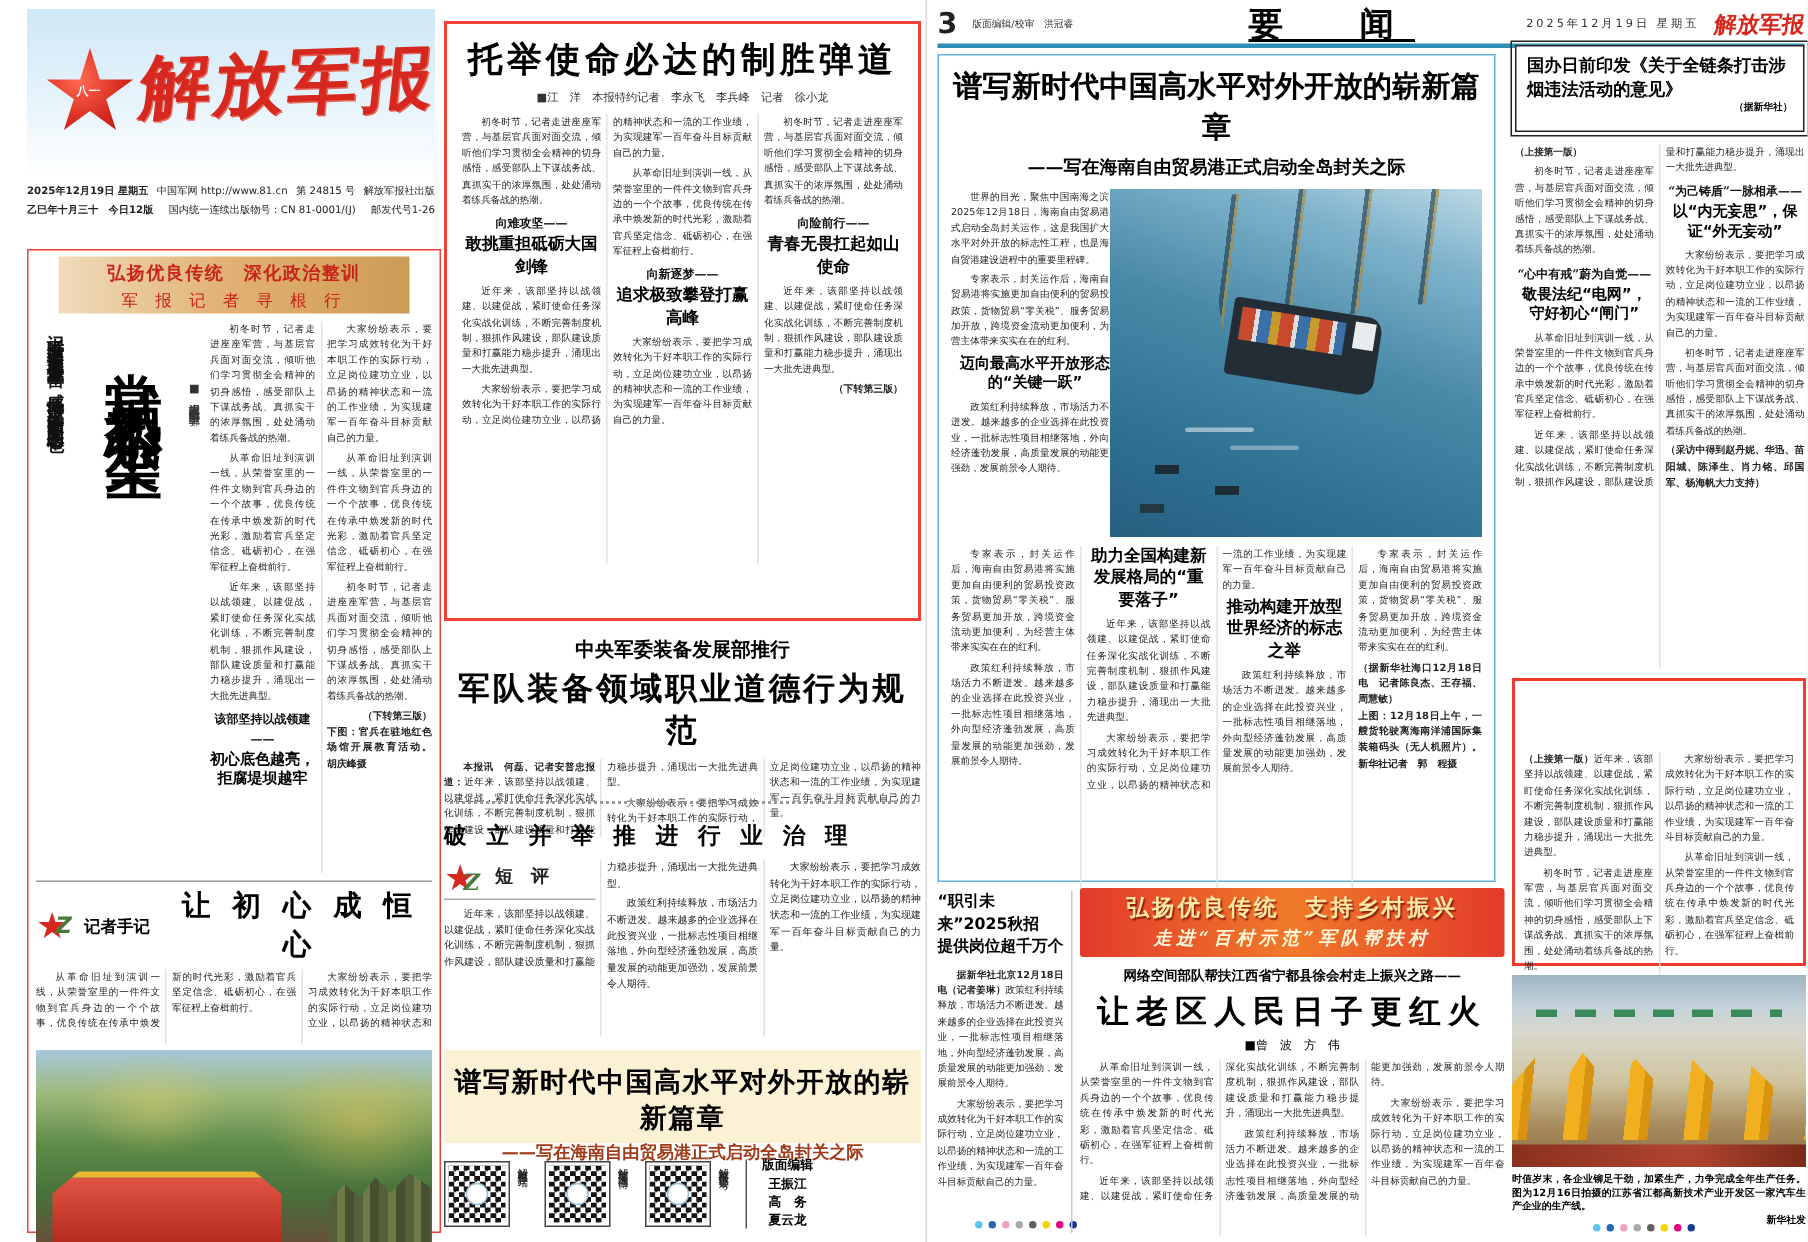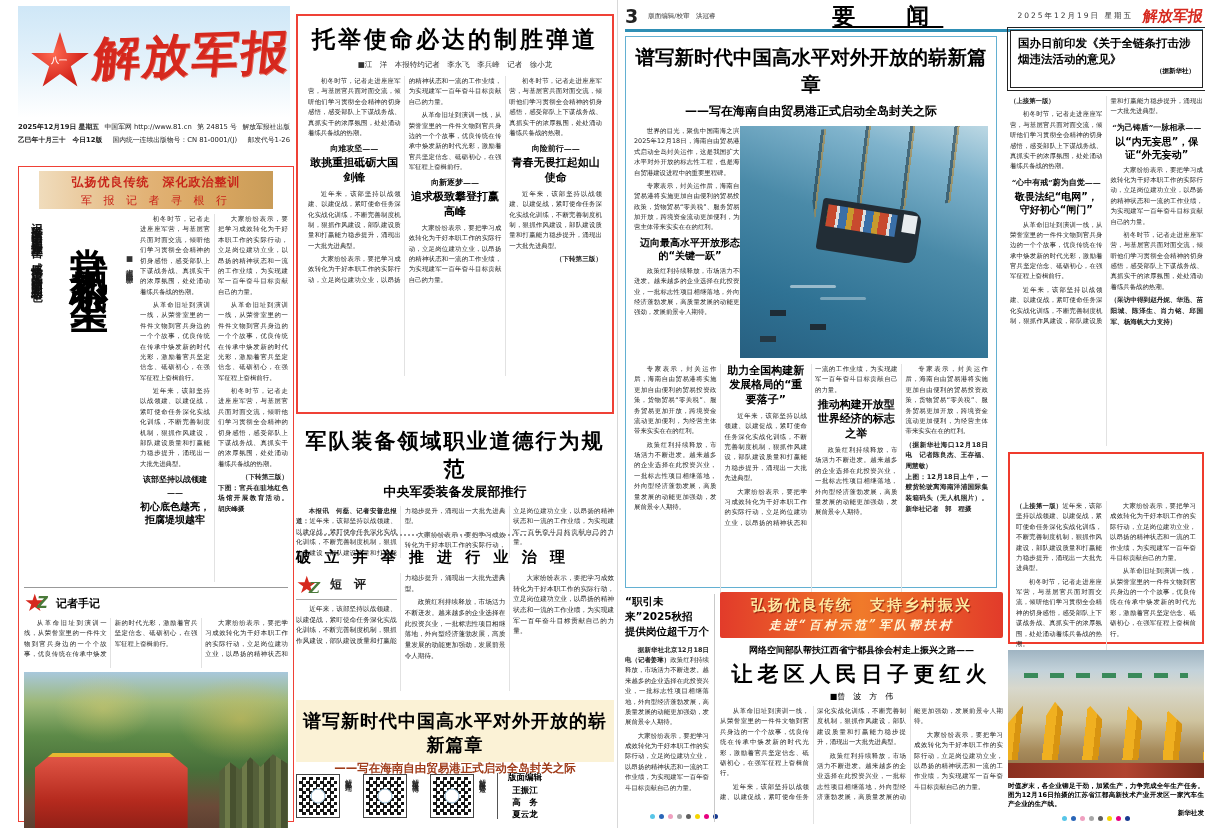--- a/index.html
+++ b/index.html
@@ -72,20 +72,21 @@
       <p>大家纷纷表示，要把学习成效转化为干好本职工作的实际行动，立足岗位建功立业，以昂扬的精神状态和一流的工作业绩，为实现建军一百年奋斗目标贡献自己的力量。</p>
       <p>从革命旧址到演训一线，从荣誉室里的一件件文物到官兵身边的一个个故事，优良传统在传承中焕发新的时代光彩，激励着官兵坚定信念、砥砺初心，在强军征程上奋楫前行。</p>
       <p>初冬时节，记者走进座座军营，与基层官兵面对面交流，倾听他们学习贯彻全会精神的切身感悟，感受部队上下谋战务战、真抓实干的浓厚氛围，处处涌动着练兵备战的热潮。</p>
       <div class="jumpnote">（下转第三版）</div>
       <div class="capline">下图：官兵在驻地红色场馆开展教育活动。　胡庆峰摄</div>
     </div>
   </div>
   <div style="display:flex;align-items:center;border-top:1px solid #999;margin-top:5px;padding-top:3px;">
     <div class="starz"><span class="star">★</span><span class="z">Z</span></div>
     <div style="font-size:11px;font-weight:bold;margin-left:2px;width:56px;">记者手记</div>
+    <div style="flex:1;text-align:center;font-size:19px;font-weight:bold;letter-spacing:4px;">让 初 心 成 恒 心</div>
   </div>
   <div class="bodytext cols3 serifbody" style="height:50px;margin-top:3px;">
     <p>从革命旧址到演训一线，从荣誉室里的一件件文物到官兵身边的一个个故事，优良传统在传承中焕发新的时代光彩，激励着官兵坚定信念、砥砺初心，在强军征程上奋楫前行。</p>
     <p>大家纷纷表示，要把学习成效转化为干好本职工作的实际行动，立足岗位建功立业，以昂扬的精神状态和一流的工作业绩，为实现建军一百年奋斗目标贡献自己的力量。</p>
   </div>
   <div style="position:relative;width:100%;height:168px;margin-top:4px;background:radial-gradient(90px 60px at 82% 28%,rgba(217,192,90,.55),transparent 70%),radial-gradient(70px 50px at 30% 22%,rgba(232,208,106,.4),transparent 70%),linear-gradient(180deg,#a8c8dc 0%,#9db878 18%,#5d8a48 38%,#48703a 58%,#6b4a38 80%,#54392c 100%);">
     <div style="position:absolute;left:4%;bottom:6%;width:58%;height:46%;background:linear-gradient(180deg,#e05545,#b52a1e 60%,#8f1f16);border-top:4px solid #e8b830;clip-path:polygon(0 20%,12% 0,88% 0,100% 20%,100% 100%,0 100%);"></div>
     <div style="position:absolute;right:0;bottom:0;width:26%;height:58%;background:repeating-linear-gradient(90deg,#55603a 0 6px,#6e7a49 6px 11px,#47512f 11px 17px);clip-path:polygon(0 30%,15% 20%,30% 28%,45% 15%,60% 25%,78% 12%,100% 22%,100% 100%,0 100%);"></div>
   </div>
 </div>
@@ -105,22 +106,22 @@
     <p>大家纷纷表示，要把学习成效转化为干好本职工作的实际行动，立足岗位建功立业，以昂扬的精神状态和一流的工作业绩，为实现建军一百年奋斗目标贡献自己的力量。</p>
     <p>初冬时节，记者走进座座军营，与基层官兵面对面交流，倾听他们学习贯彻全会精神的切身感悟，感受部队上下谋战务战、真抓实干的浓厚氛围，处处涌动着练兵备战的热潮。</p>
     <div class="subhead-k">向险前行——</div>
     <div class="subhead-m">青春无畏扛起如山使命</div>
     <p>近年来，该部坚持以战领建、以建促战，紧盯使命任务深化实战化训练，不断完善制度机制，狠抓作风建设，部队建设质量和打赢能力稳步提升，涌现出一大批先进典型。</p>
     <div class="jumpnote">（下转第三版）</div>
   </div>
 </div>
 
 <div class="abs" style="left:296px;top:424px;width:318px;">
+  <div style="text-align:center;font-size:13px;font-weight:bold;">中央军委装备发展部推行</div>
   <div style="text-align:center;font-size:21px;font-weight:bold;letter-spacing:2px;margin-top:3px;">军队装备领域职业道德行为规范</div>
-  <div style="text-align:center;font-size:13px;font-weight:bold;">中央军委装备发展部推行</div>
   <div class="bodytext cols3" style="height:52px;margin-top:5px;">
     <p><span style="font-weight:bold;">本报讯　何磊、记者安普忠报道：</span><span>近年来，该部坚持以战领建、以建促战，紧盯使命任务深化实战化训练，不断完善制度机制，狠抓作风建设，部队建设质量和打赢能力稳步提升，涌现出一大批先进典型。</span></p>
     <p>大家纷纷表示，要把学习成效转化为干好本职工作的实际行动，立足岗位建功立业，以昂扬的精神状态和一流的工作业绩，为实现建军一百年奋斗目标贡献自己的力量。</p>
   </div>
 </div>
 <div class="abs" style="left:300px;top:534px;width:310px;border-bottom:2px dotted #999;"></div>
 
 <div class="abs" style="left:296px;top:548px;width:318px;">
   <div style="font-size:15px;font-weight:bold;letter-spacing:4px;">破 立 并 举 推 进 行 业 治 理</div>
   <div class="bodytext cols3 serifbody" style="height:118px;margin-top:6px;font-size:6.6px;">

